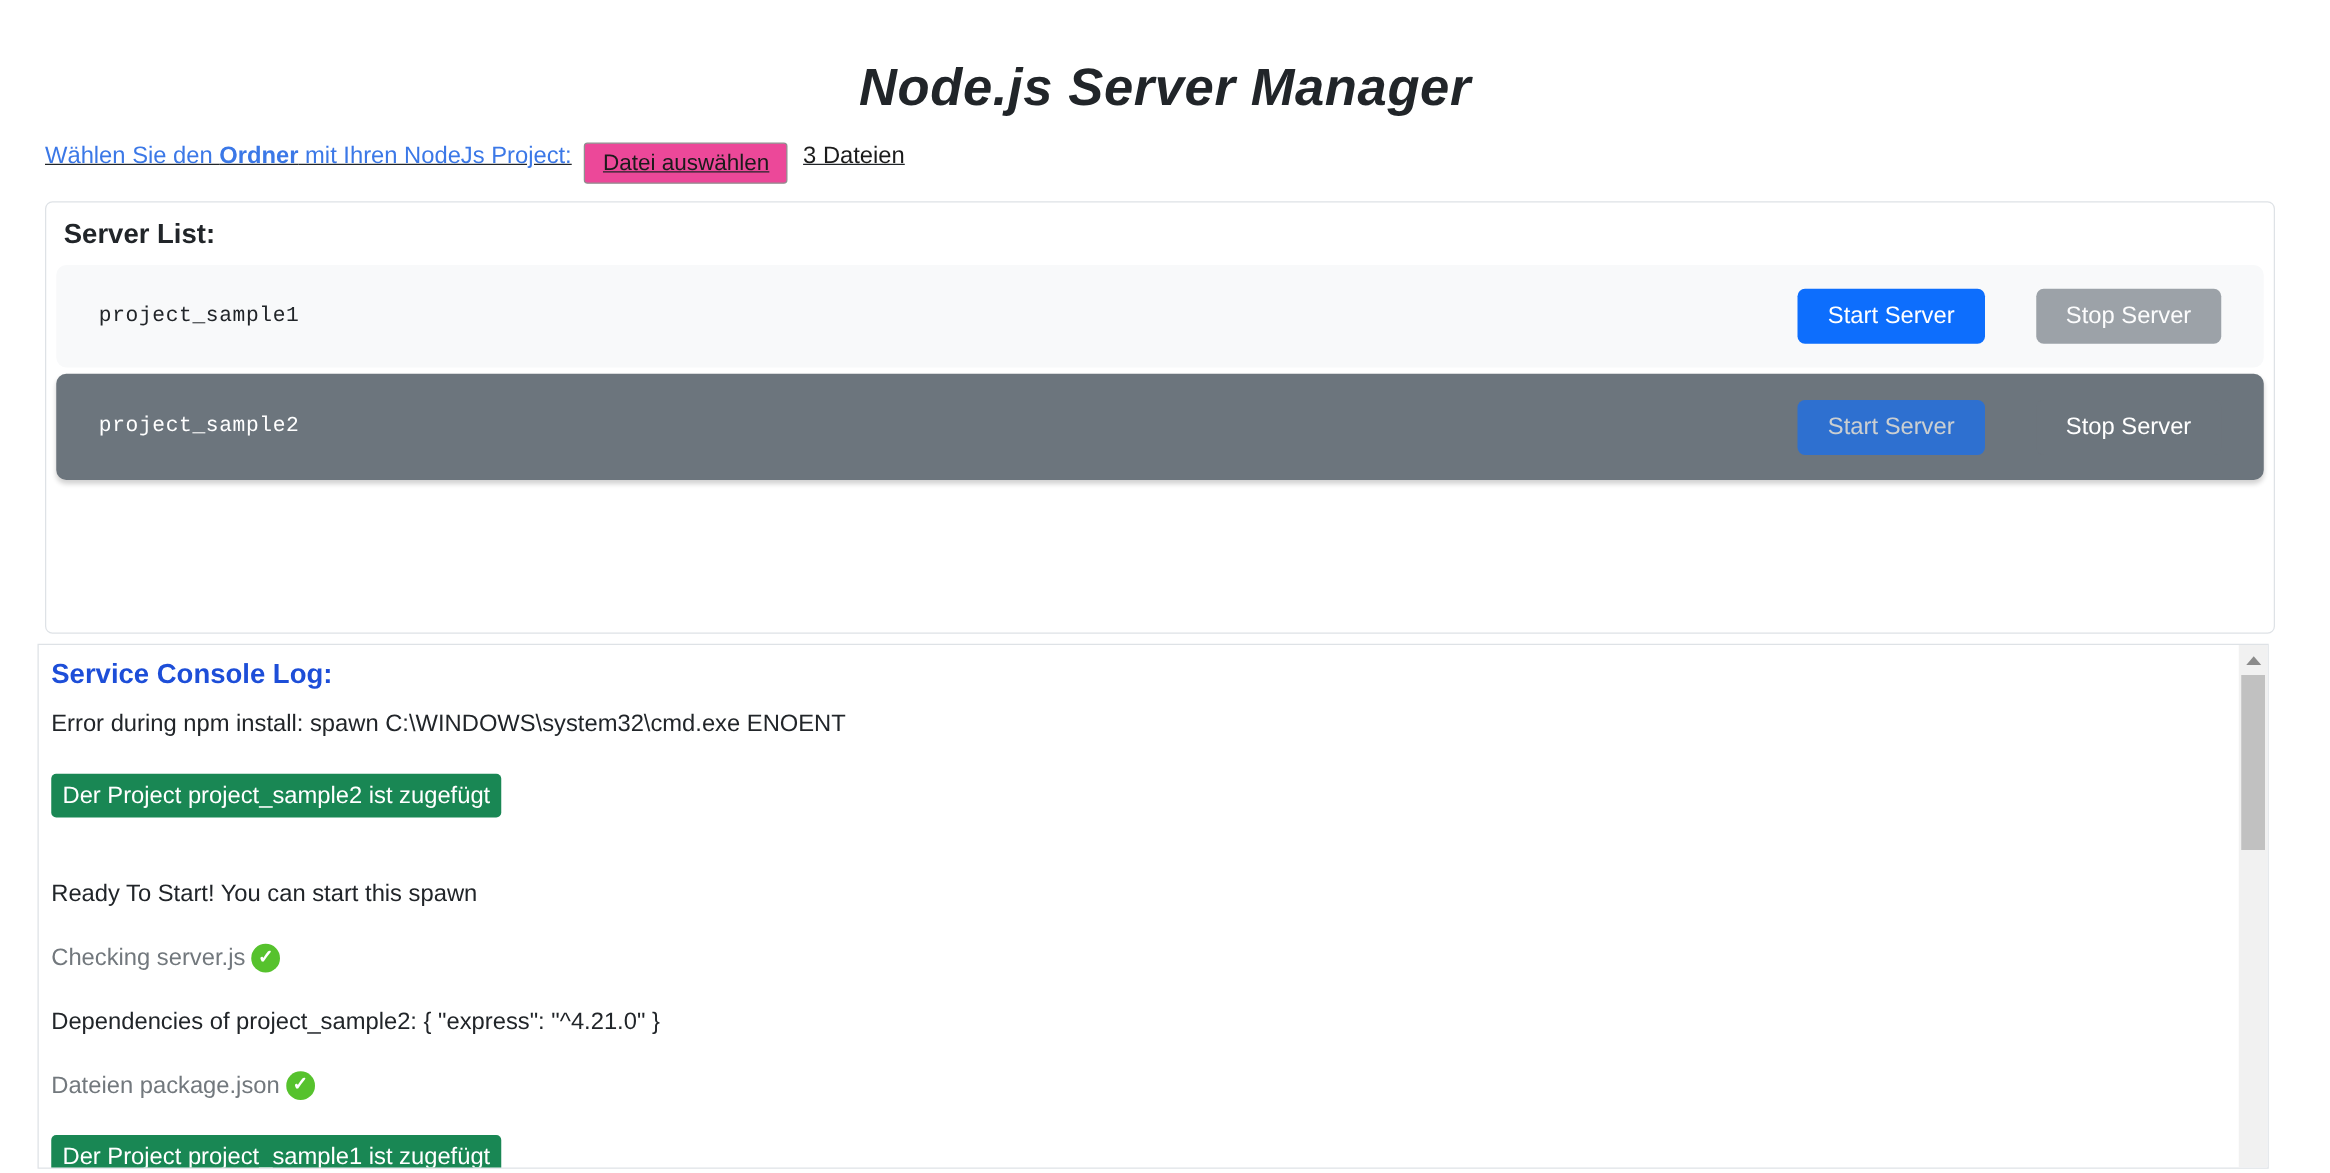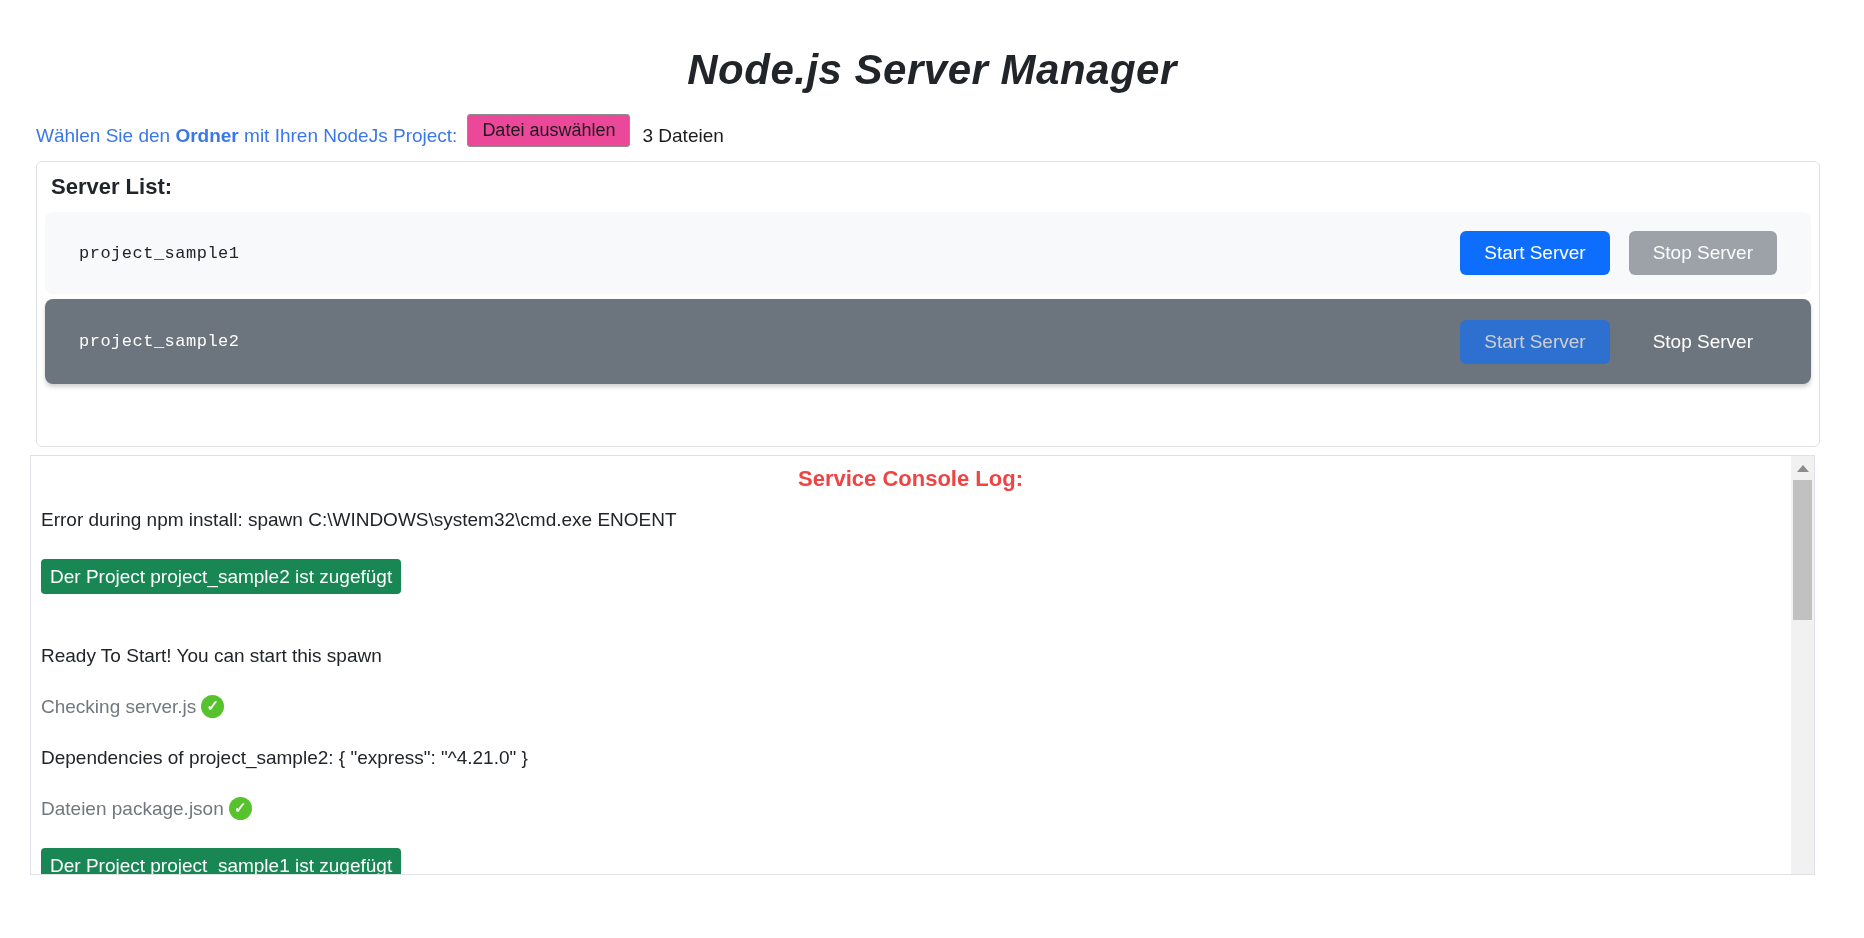--- a/index.html
+++ b/index.html
@@ -19,43 +19,44 @@
     font-weight: 700;
     color: #212529;
     letter-spacing: 0.5px;
     font-style: italic;
   }
 
   
   .picker-row {
     margin: 20px 0 0 36px;
     display: flex;
-    align-items: flex-end;
+    align-items: flex-start;
     font-size: 19px;
+    text-decoration: underline;
   }
   .picker-label { color: #3b78e7; }
   .picker-label b { font-weight: 700; }
   .file-button {
     margin-left: 10px;
     font-family: "Liberation Sans", sans-serif;
     font-size: 18px;
     color: #1b1b1b;
     background: #ec4899;
     border: 1px solid #8f8f8f;
     border-radius: 3px;
     padding: 5px 14px;
     cursor: pointer;
   }
   .file-count { margin-left: 12px; font-size: 19px; color: #1b1b1b; }
 
   
   .server-box {
     margin: 14px 0 0 36px;
     width: 1784px;
-    height: 286px;
+    height: 346px;
     border: 1px solid #dee2e6;
     border-radius: 6px;
     padding: 10px 6px 0 6px;
     background: #ffffff;
   }
   .server-box h2 {
     font-size: 22px;
     font-weight: 700;
     margin: 2px 0 12px 8px;
     color: #212529;
@@ -75,21 +76,21 @@
     color: #ffffff;
     margin-top: 5px;
     height: 85px;
     box-shadow: 0 3px 4px rgba(0,0,0,0.18);
   }
   .server-name {
     font-family: "Liberation Mono", monospace;
     font-size: 17px;
     letter-spacing: 0.5px;
   }
-  .row-buttons { display: flex; align-items: flex-end; gap: 19px; }
+  .row-buttons { display: flex; align-items: flex-end; gap: 41px; }
   .btn {
     font-family: "Liberation Sans", sans-serif;
     font-size: 19px;
     color: #ffffff;
     border: none;
     border-radius: 6px;
     padding: 11px 24px;
     cursor: pointer;
   }
   .btn-start { background: #0d6efd; }
@@ -103,23 +104,22 @@
     width: 1785px;
     height: 420px;
     border: 1px solid #dee2e6;
     padding: 8px 34px 0 10px;
     background: #ffffff;
     overflow: hidden;
   }
   .console-box h2 {
     font-size: 22px;
     font-weight: 700;
-    color: #ef4444;
+    color: #1d4ed8;
     margin: 2px 0 16px 0;
-    text-align: center;
   }
   .log-entry { margin-bottom: 28px; font-size: 19px; line-height: 23px; }
   .log-text  { color: #212529; }
   .log-muted { color: #72787d; display: flex; align-items: flex-end; }
   .log-badge {
     display: inline-block;
     background: #198754;
     color: #ffffff;
     padding: 6px 9px;
     border-radius: 4px;

